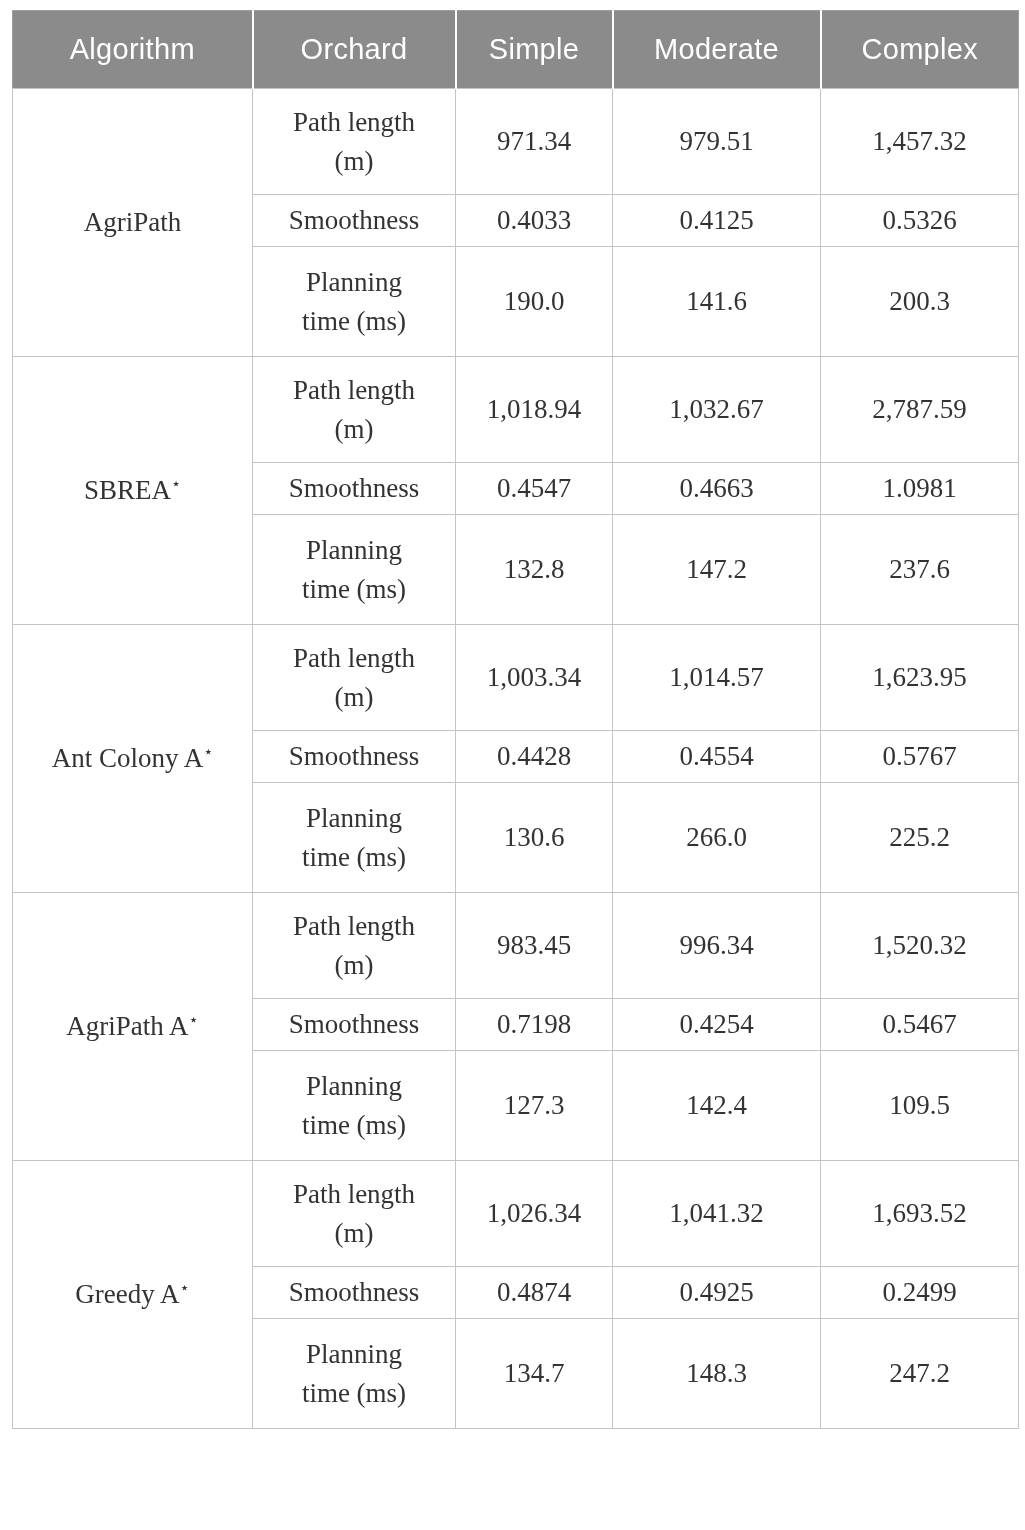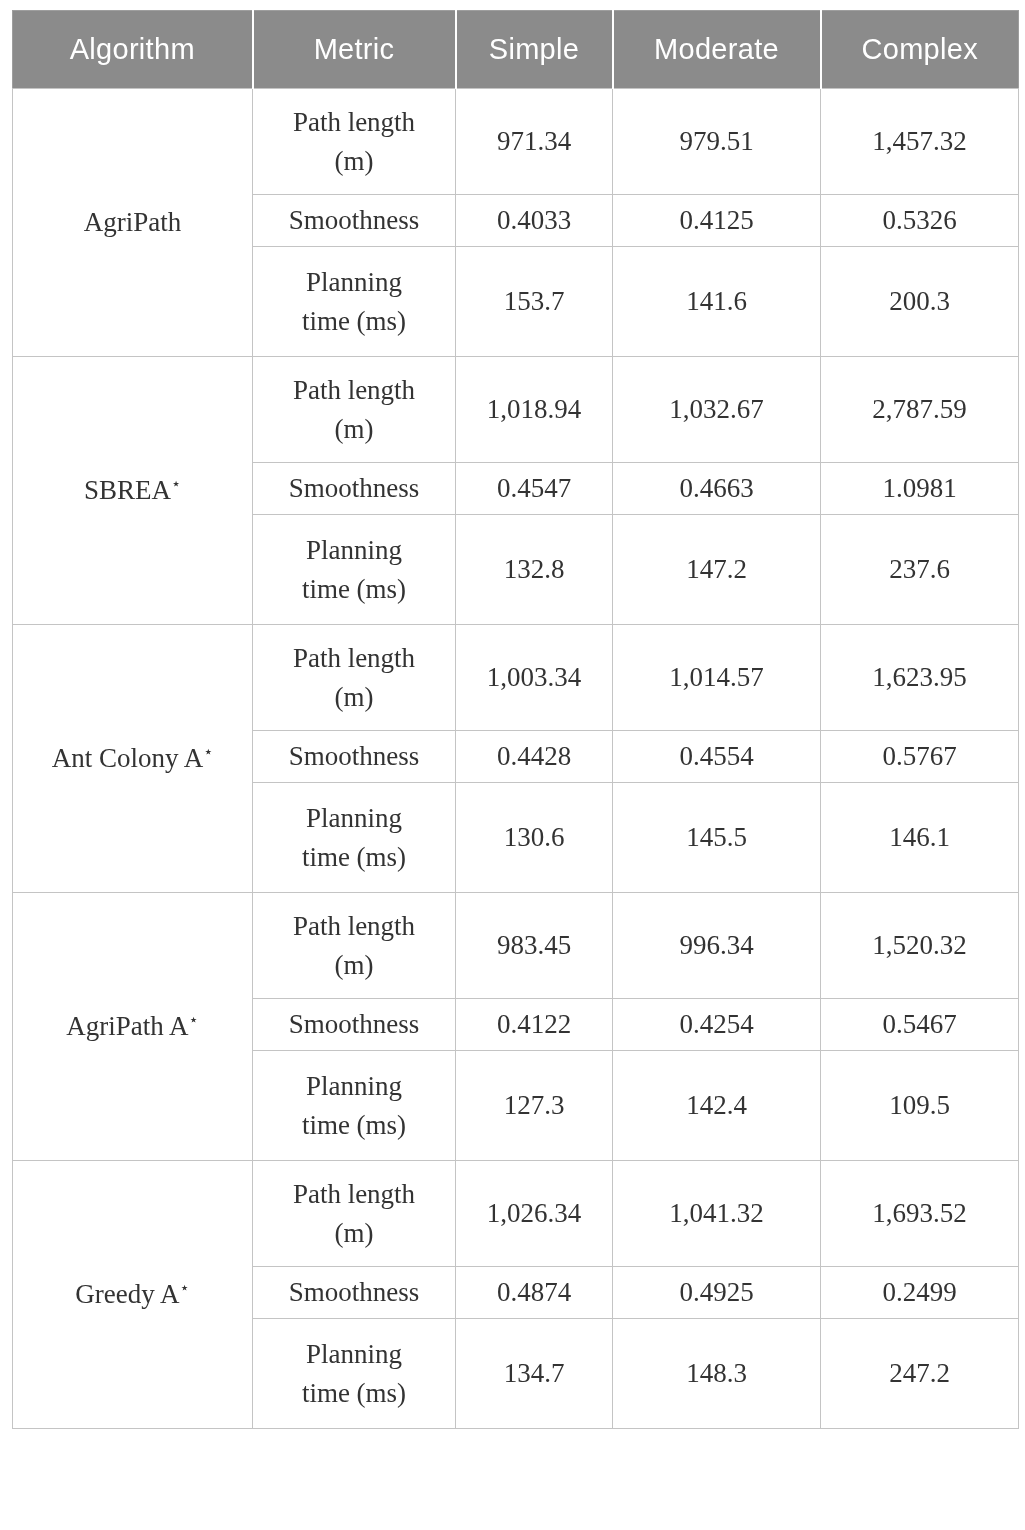--- a/index.html
+++ b/index.html
@@ -65,21 +65,21 @@
   <colgroup>
     <col style="width:240px">
       <col style="width:203px">
       <col style="width:157px">
       <col style="width:208px">
       <col style="width:198px">
   </colgroup>
   <thead>
     <tr>
       <th>Algorithm</th>
-      <th>Metric</th>
+      <th>Orchard</th>
       <th>Simple</th>
       <th>Moderate</th>
       <th>Complex</th>
     </tr>
   </thead>
   <tbody>
 
     <tr class="r-a">
       <td class="alg" rowspan="3"><span>AgriPath</span><sup class="star"></sup></td>
       <td>
@@ -97,21 +97,21 @@
         </td>
       <td>0.4033</td>
       <td>0.4125</td>
       <td>0.5326</td>
     </tr>
     <tr class="r-c">
       <td>
           <span class="mline">Planning</span>
           <span class="mline">time (ms)</span>
         </td>
-      <td>153.7</td>
+      <td>190.0</td>
       <td>141.6</td>
       <td>200.3</td>
     </tr>
 
     <tr class="r-a">
       <td class="alg" rowspan="3"><span>SBREA</span><sup class="star">⋆</sup></td>
       <td>
           <span class="mline">Path length</span>
           <span class="mline">(m)</span>
         </td>
@@ -156,40 +156,40 @@
       <td>0.4428</td>
       <td>0.4554</td>
       <td>0.5767</td>
     </tr>
     <tr class="r-c">
       <td>
           <span class="mline">Planning</span>
           <span class="mline">time (ms)</span>
         </td>
       <td>130.6</td>
-      <td>145.5</td>
-      <td>146.1</td>
+      <td>266.0</td>
+      <td>225.2</td>
     </tr>
 
     <tr class="r-a">
       <td class="alg" rowspan="3"><span>AgriPath A</span><sup class="star">⋆</sup></td>
       <td>
           <span class="mline">Path length</span>
           <span class="mline">(m)</span>
         </td>
       <td>983.45</td>
       <td>996.34</td>
       <td>1,520.32</td>
     </tr>
     <tr class="r-b">
       <td>
           <span class="mline">Smoothness</span>
           <span class="mline"></span>
         </td>
-      <td>0.4122</td>
+      <td>0.7198</td>
       <td>0.4254</td>
       <td>0.5467</td>
     </tr>
     <tr class="r-c">
       <td>
           <span class="mline">Planning</span>
           <span class="mline">time (ms)</span>
         </td>
       <td>127.3</td>
       <td>142.4</td>

